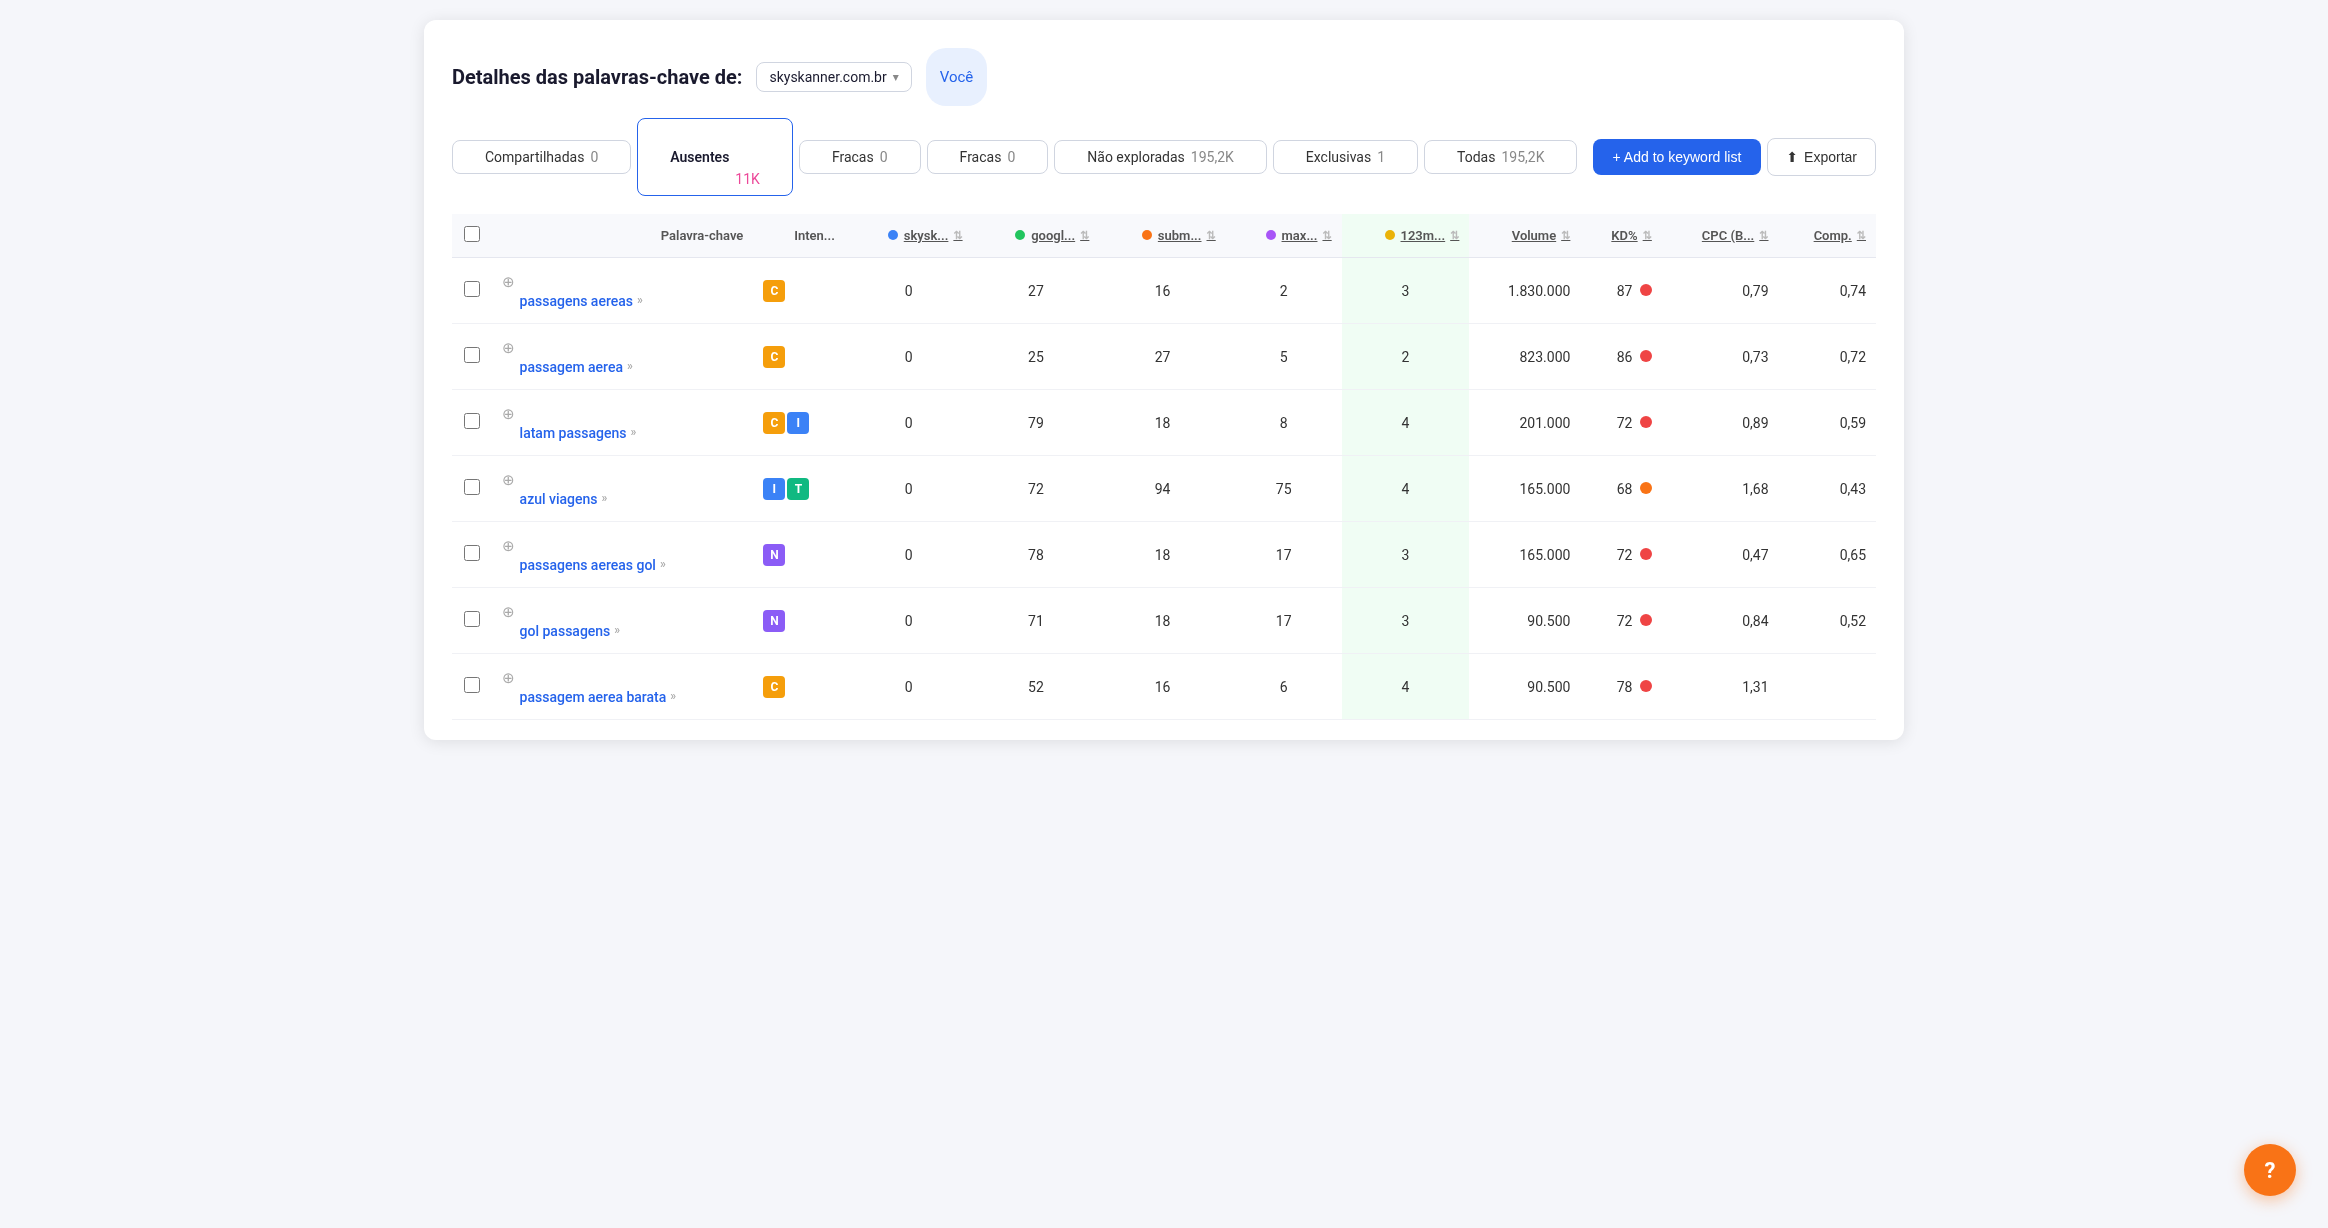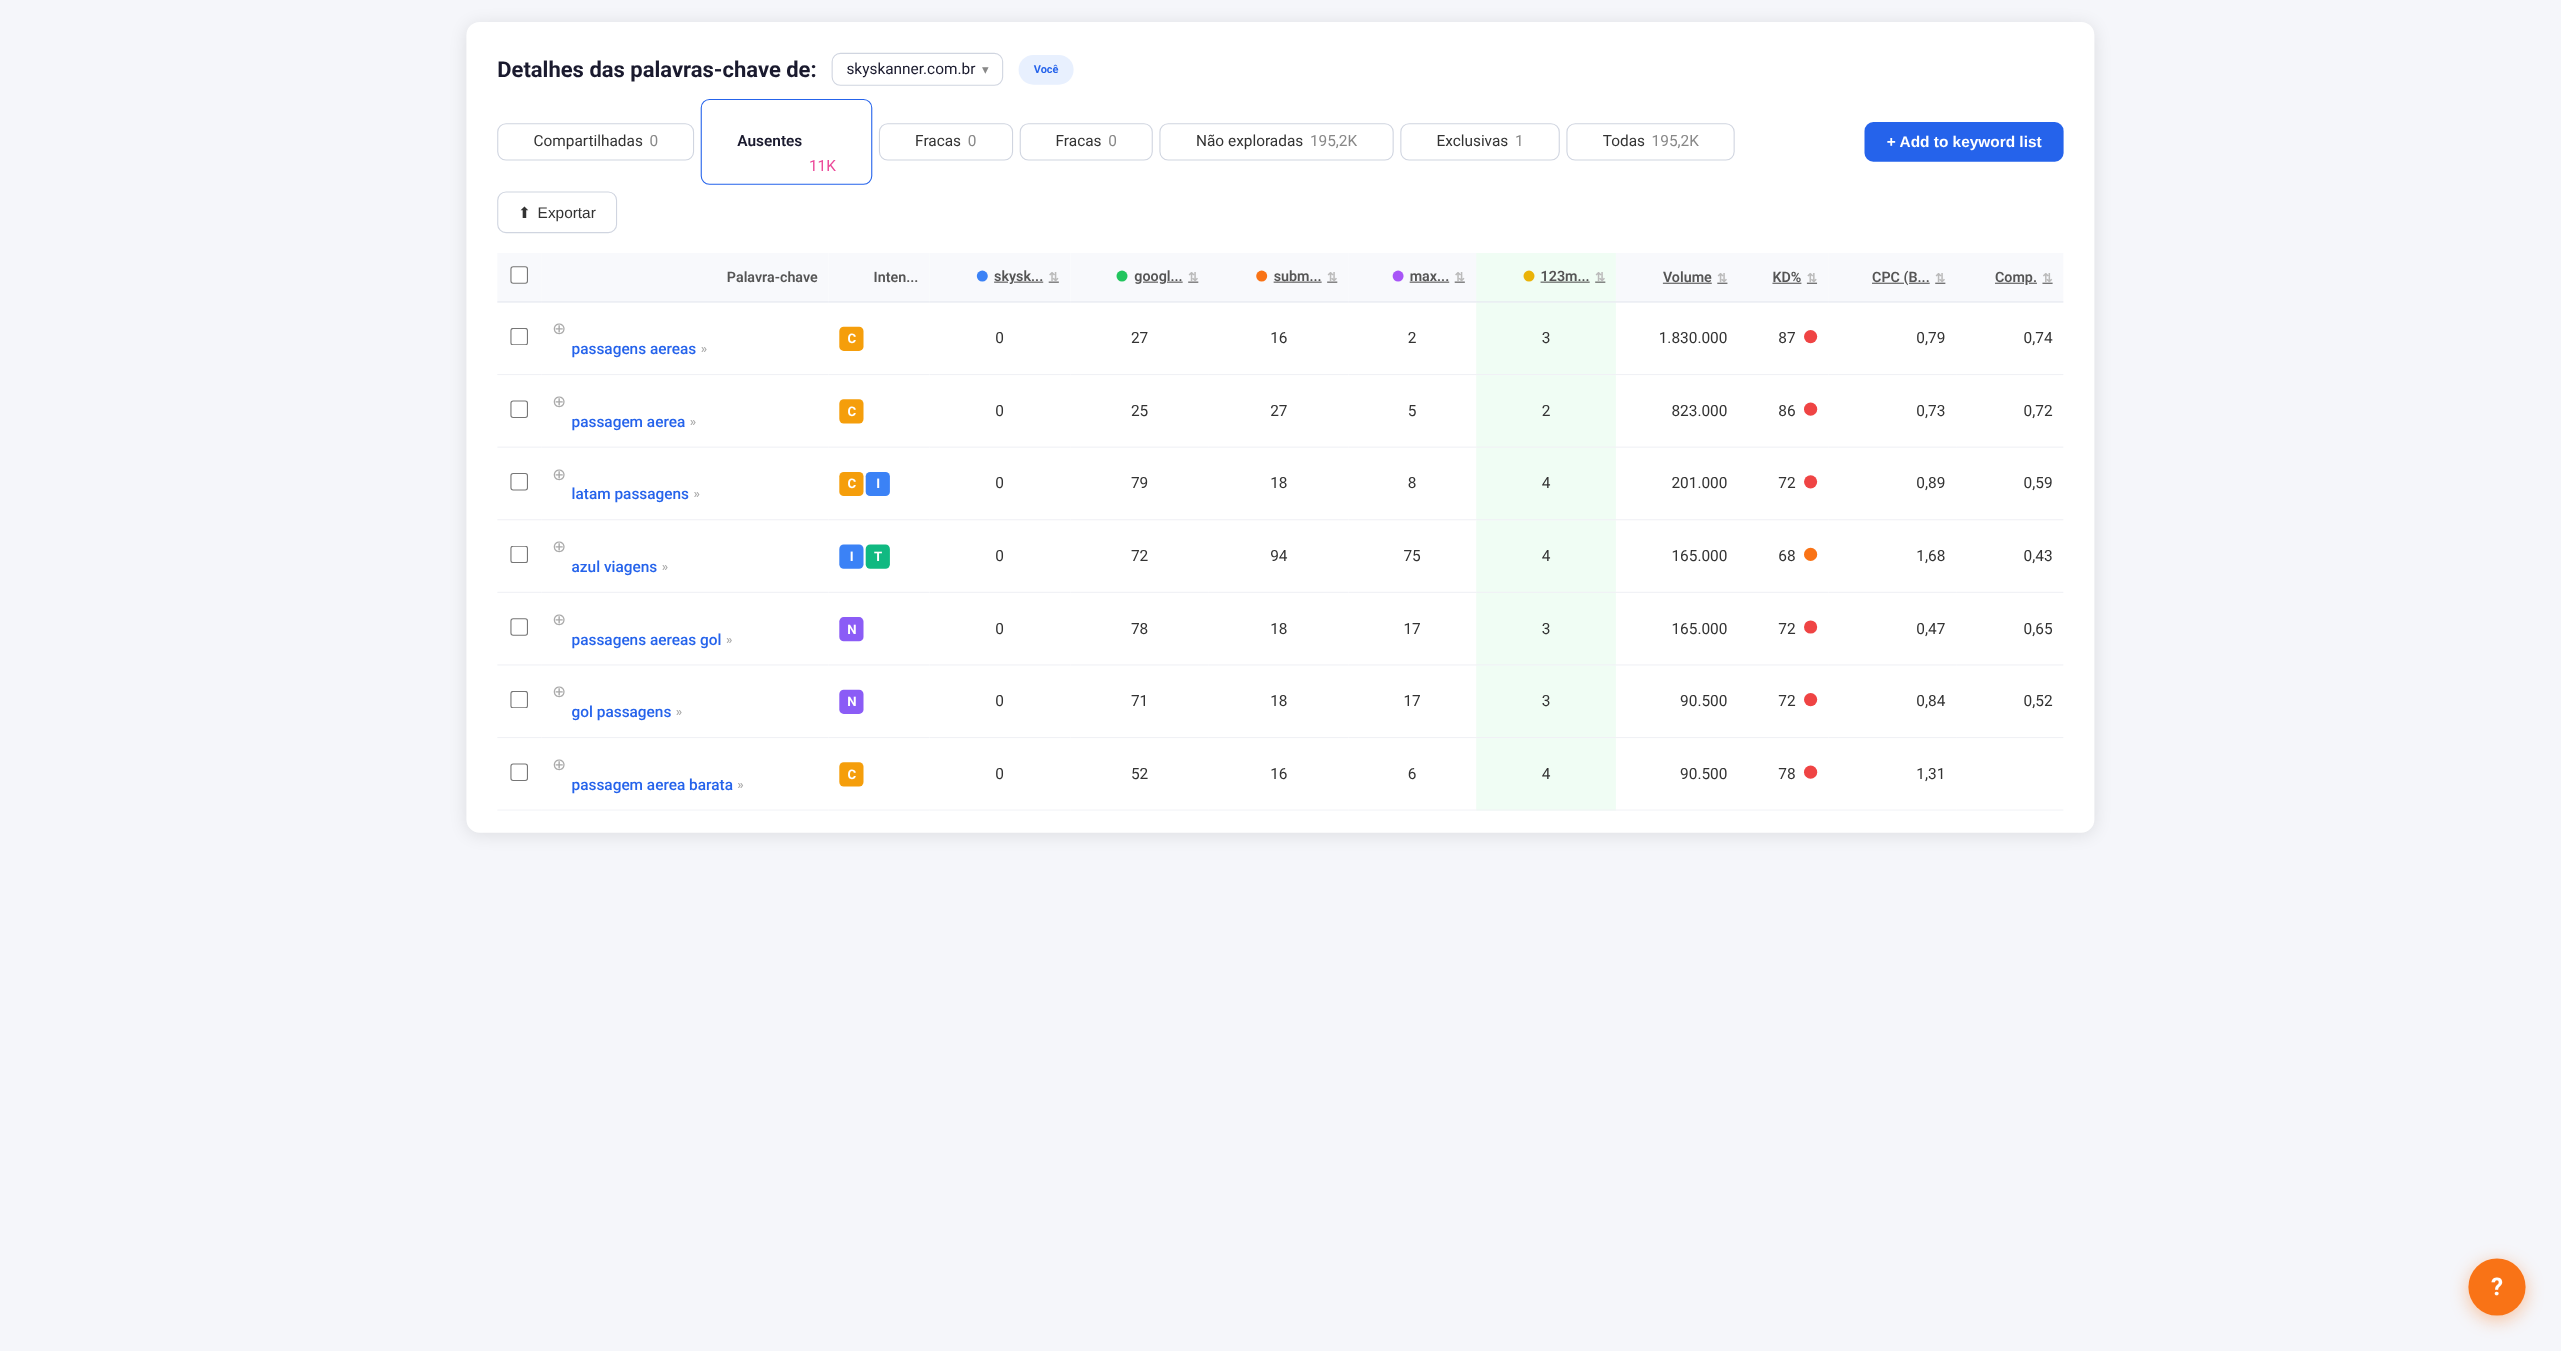--- a/index.html
+++ b/index.html
@@ -46,23 +46,23 @@
       cursor: pointer;
     }
     .domain-select .chevron {
       color: #888;
       font-size: 12px;
     }
     .badge-you {
       background: #e8f0fe;
       color: #2563eb;
       border-radius: 20px;
-      padding: 8px 14px;
-      font-size: 10px;
-      font-weight: 700;
+      padding: 20px 14px;
+      font-size: 15px;
+      font-weight: 400;
     }
     
     .tabs-row {
       display: flex;
       align-items: center;
       gap: 6px;
       margin-bottom: 18px;
       flex-wrap: wrap;
     }
     .tab {
@@ -97,21 +97,21 @@
     .btn-add {
       display: flex;
       align-items: center;
       gap: 6px;
       background: #2563eb;
       color: #fff;
       border: none;
       border-radius: 8px;
       padding: 10px 20px;
       font-size: 14px;
-      font-weight: 700;
+      font-weight: 400;
       cursor: pointer;
       white-space: nowrap;
     }
     .btn-export {
       display: flex;
       align-items: center;
       gap: 6px;
       background: #fff;
       color: #333;
       border: 1.5px solid #d0d5e0;

